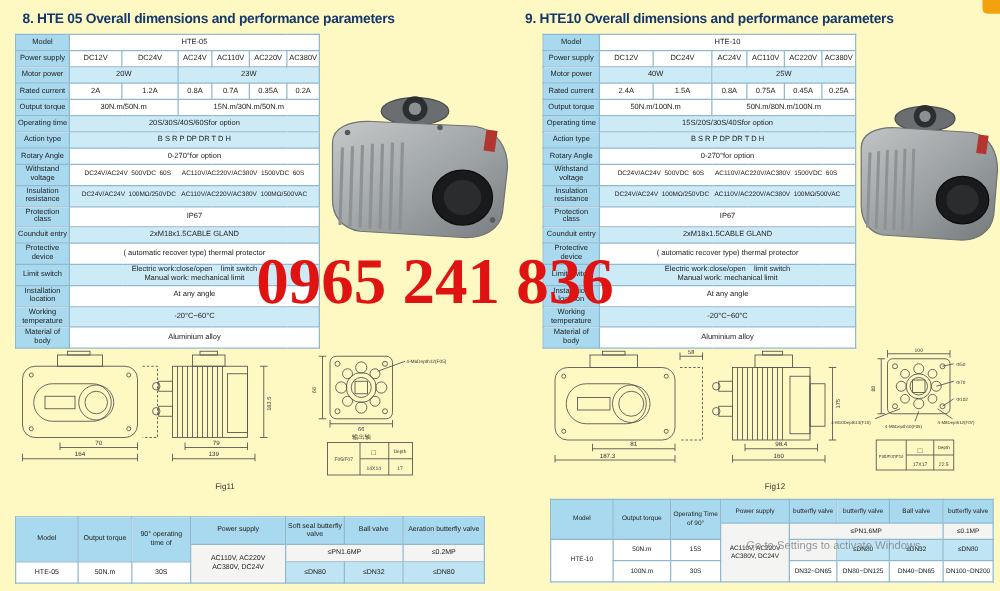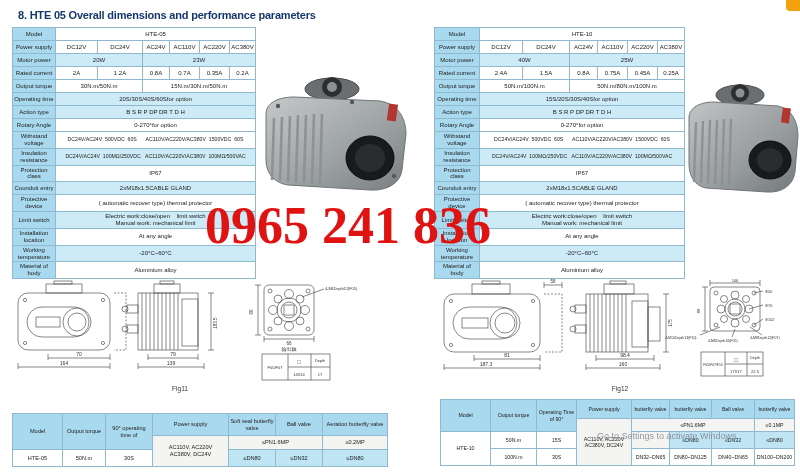--- a/index.html
+++ b/index.html
@@ -1,16 +1,16 @@
 <!DOCTYPE html>
 <html><head>
 <meta charset="utf-8">
 <style>
   html,body{margin:0;padding:0;background:#e8e8e8;}
-  #canvas{position:relative;width:800px;height:473px;background:#ffffff;overflow:hidden;
+  #canvas{position:relative;width:800px;height:473px;background:#fef9c3;overflow:hidden;
           font-family:"Liberation Sans",sans-serif;color:#222;}
   .title{position:absolute;font-size:11px;font-weight:bold;color:#16376b;letter-spacing:-0.2px;white-space:nowrap;}
   
   table.spec{position:absolute;border-collapse:collapse;table-layout:fixed;background:#fff;}
   table.spec td{border:1px solid #8fb9cf;font-size:6px;line-height:1.15;text-align:center;
                 vertical-align:middle;padding:1px 1px;height:10px;overflow:hidden;}
   table.spec td.lbl{background:#a9d9ee;}
   table.spec tr.sh td:not(.lbl){background:#cdeaf7;}
   table.spec td.sm{font-size:5.2px;}
   
@@ -30,20 +30,21 @@
   .corner-mark{position:absolute;right:0;top:0;width:14px;height:11px;background:#f2a20d;
                border-bottom-left-radius:4px;z-index:7;}
   svg{position:absolute;}
   svg text{font-family:"Liberation Sans",sans-serif;fill:#333;}
 </style>
 </head>
 <body>
 <div id="canvas">
 
 <div class="title" style="left:18px;top:9px">8. HTE 05 Overall dimensions and performance parameters</div>
+<div class="title" style="left:420px;top:9px">9. HTE10 Overall dimensions and performance parameters</div>
 
 <table class="spec" style="left:12px;top:27px;width:243px">
 <colgroup>
         <col style="width:43px">
         <col style="width:42px">
         <col style="width:45px">
         <col style="width:27px">
         <col style="width:30px">
         <col style="width:30px">
         <col style="width:26px">

